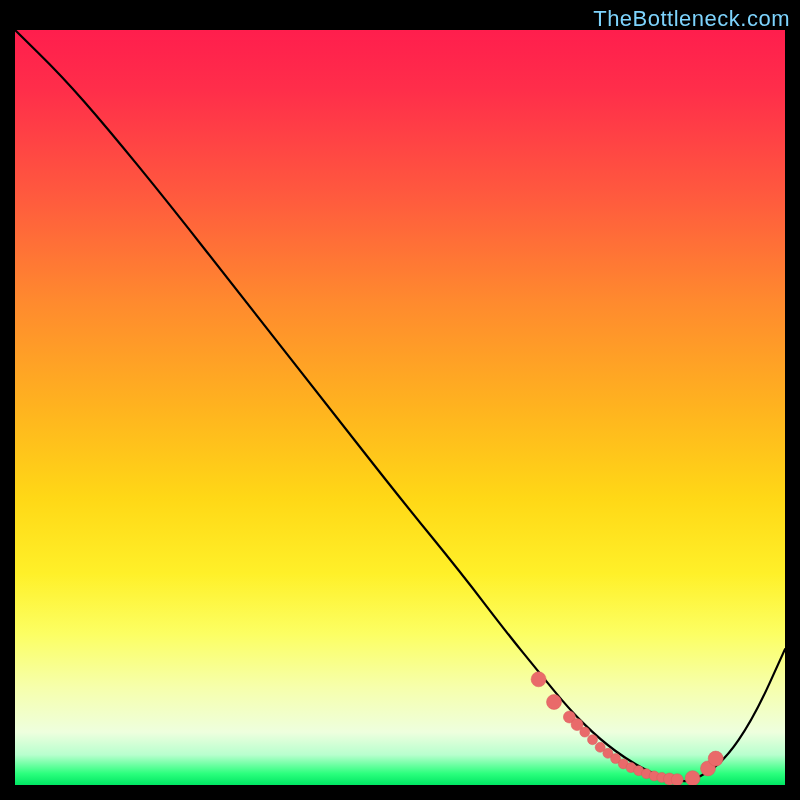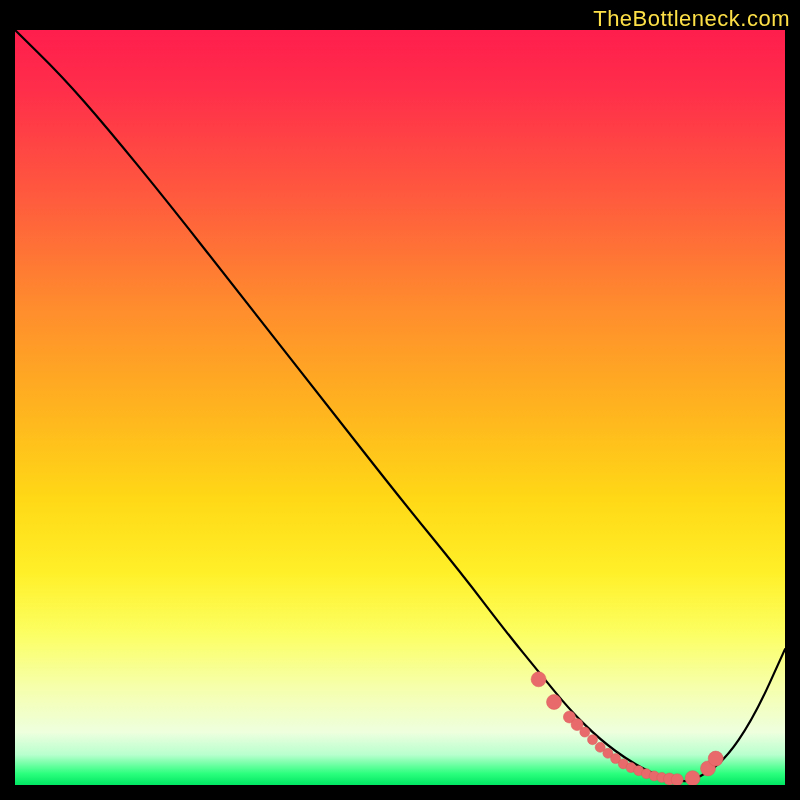--- a/index.html
+++ b/index.html
@@ -14,21 +14,21 @@
   .frame {
     position: relative;
     width: 800px;
     height: 800px;
     background: #000;
   }
   .watermark {
     position: absolute;
     top: 6px;
     right: 10px;
-    color: #fde047;
+    color: #7dd3fc;
     font-size: 22px;
     letter-spacing: 0.5px;
     user-select: none;
   }
   .plot {
     position: absolute;
     
     left: 15px;
     top: 30px;
     width: 770px;

